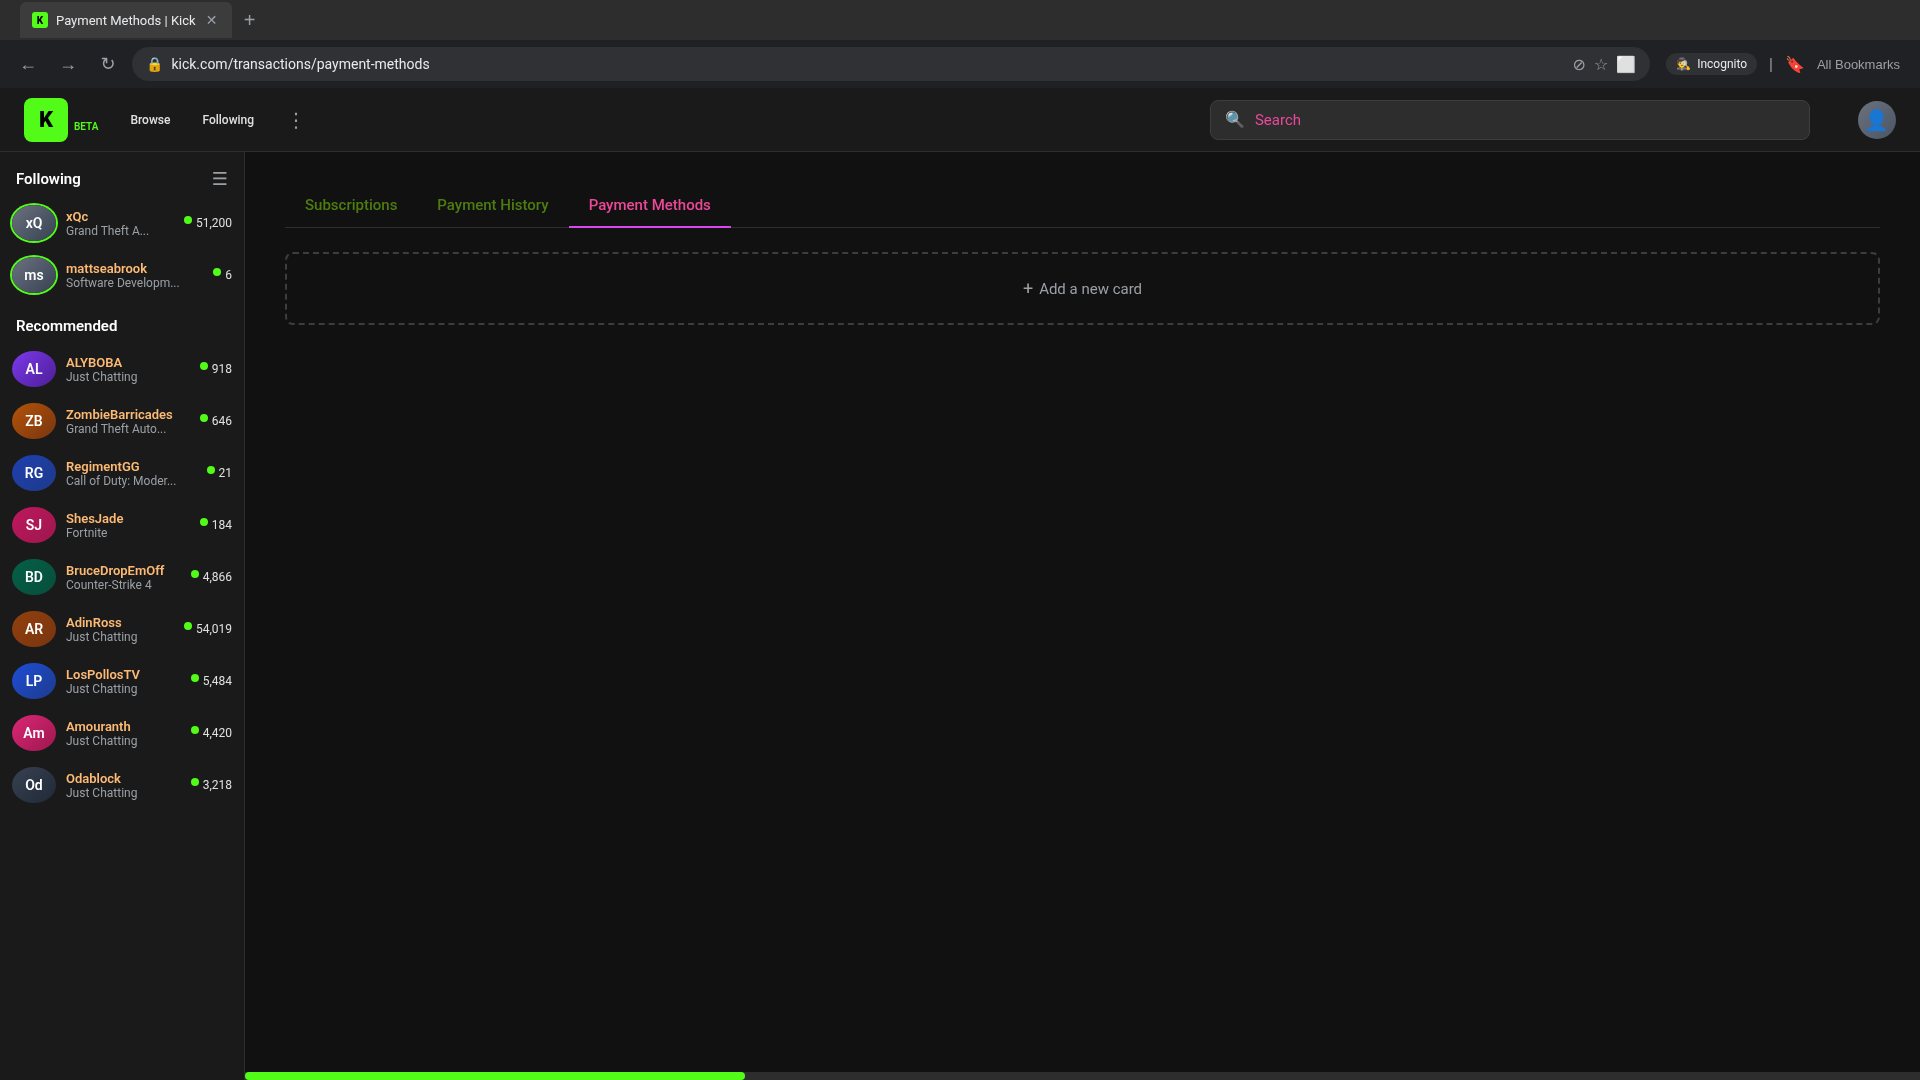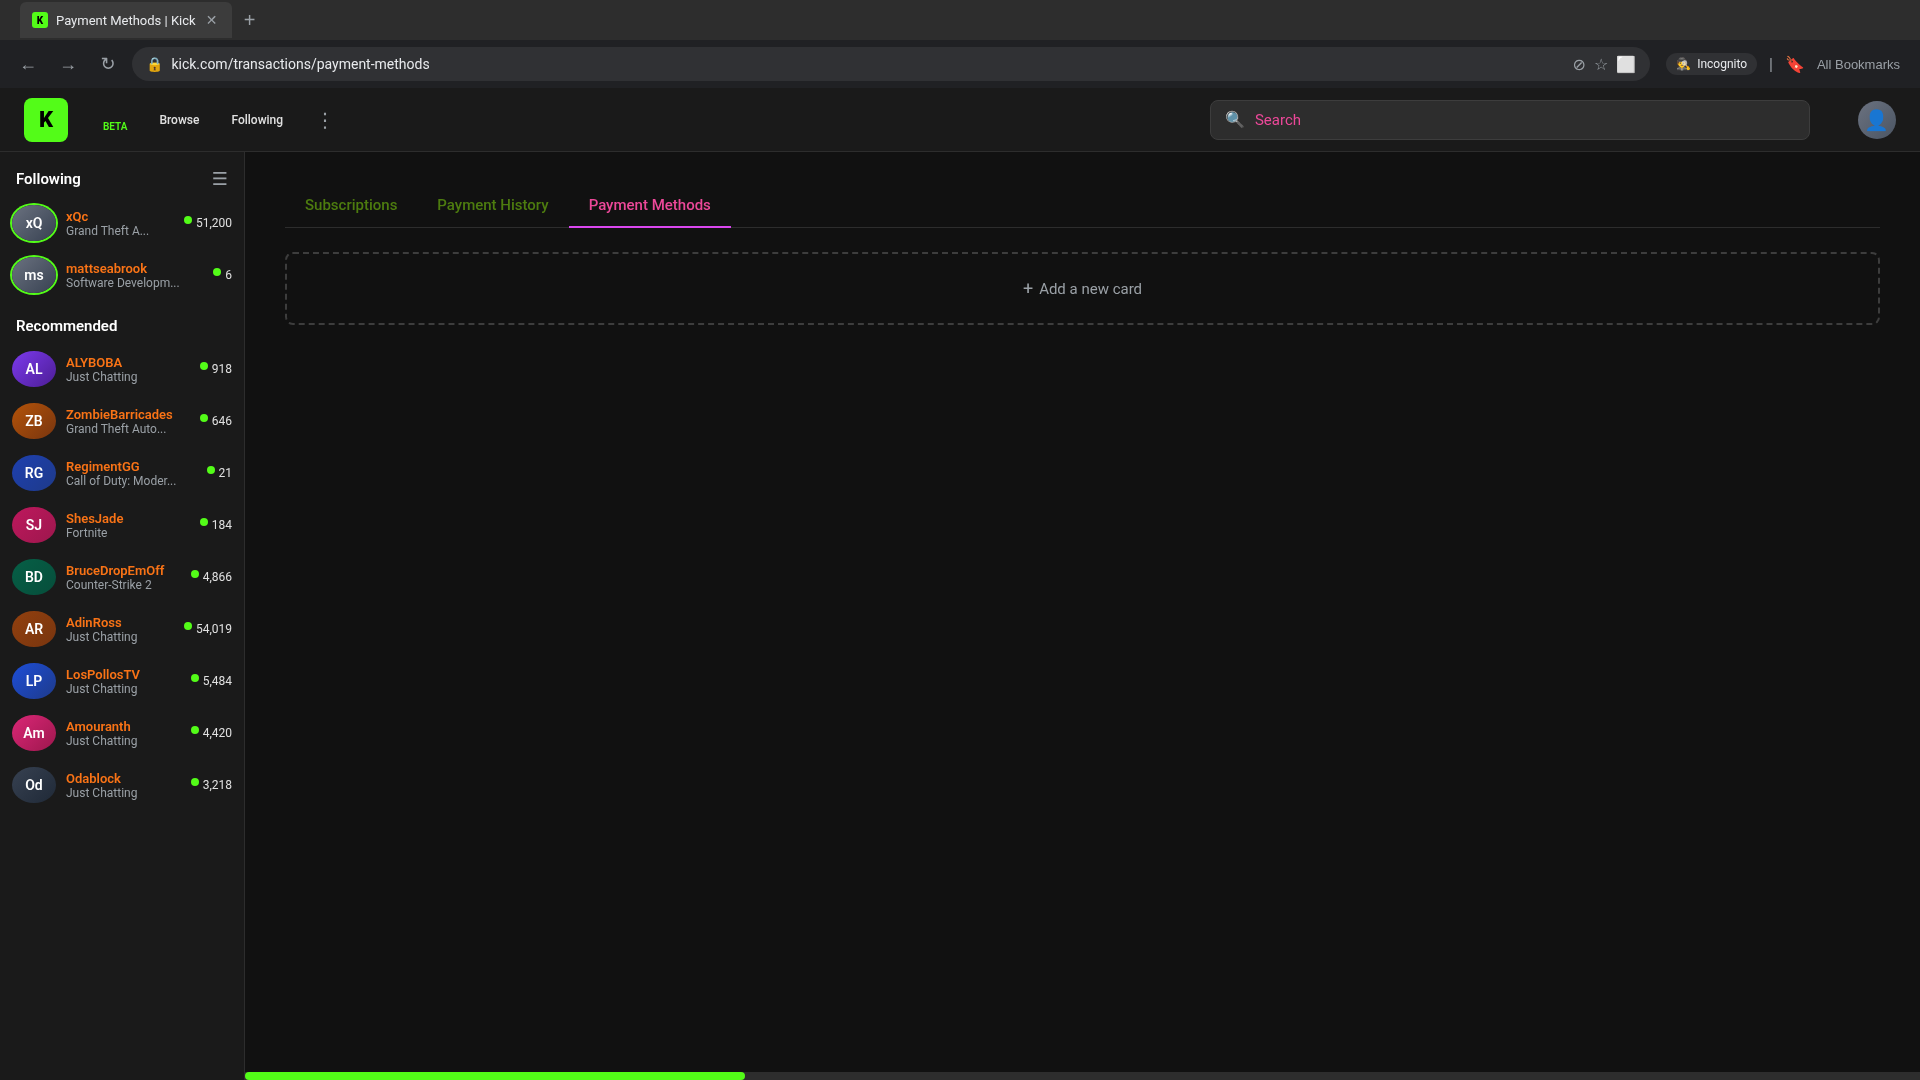--- a/index.html
+++ b/index.html
@@ -171,21 +171,20 @@
       display: flex; align-items: center; justify-content: center;
       font-weight: 900;
       font-size: 22px;
       color: #000;
     }
     .kick-beta {
       font-size: 10px;
       color: #53fc18;
       font-weight: 600;
       margin-top: 14px;
-      margin-left: 29px;
     }
     .nav-link {
       color: #e0e0e0;
       font-size: 12px;
       font-weight: 500;
       cursor: pointer;
       text-decoration: none;
       padding: 4px 0;
     }
     .nav-dots {
@@ -283,21 +282,21 @@
     .streamer-avatar.green-border {
       box-shadow: 0 0 0 2px #53fc18;
     }
     .streamer-info {
       flex: 1;
       min-width: 0;
     }
     .streamer-name {
       font-size: 13px;
       font-weight: 600;
-      color: #f97316;
+      color: #fdba74;
       white-space: nowrap;
       overflow: hidden;
       text-overflow: ellipsis;
     }
     .streamer-game {
       font-size: 12px;
       color: #9aa0a6;
       white-space: nowrap;
       overflow: hidden;
       text-overflow: ellipsis;
@@ -521,21 +520,21 @@
         <div class="viewer-count">
           <div class="dot"></div>
           <span>184</span>
         </div>
       </div>
 
       <div class="sidebar-item">
         <div class="streamer-avatar" style="background: linear-gradient(135deg,#065f46,#064e3b);">BD</div>
         <div class="streamer-info">
           <div class="streamer-name">BruceDropEmOff</div>
-          <div class="streamer-game">Counter-Strike 2</div>
+          <div class="streamer-game">Counter-Strike 4</div>
         </div>
         <div class="viewer-count">
           <div class="dot"></div>
           <span>4,866</span>
         </div>
       </div>
 
       <div class="sidebar-item">
         <div class="streamer-avatar" style="background: linear-gradient(135deg,#92400e,#78350f);">AR</div>
         <div class="streamer-info">

